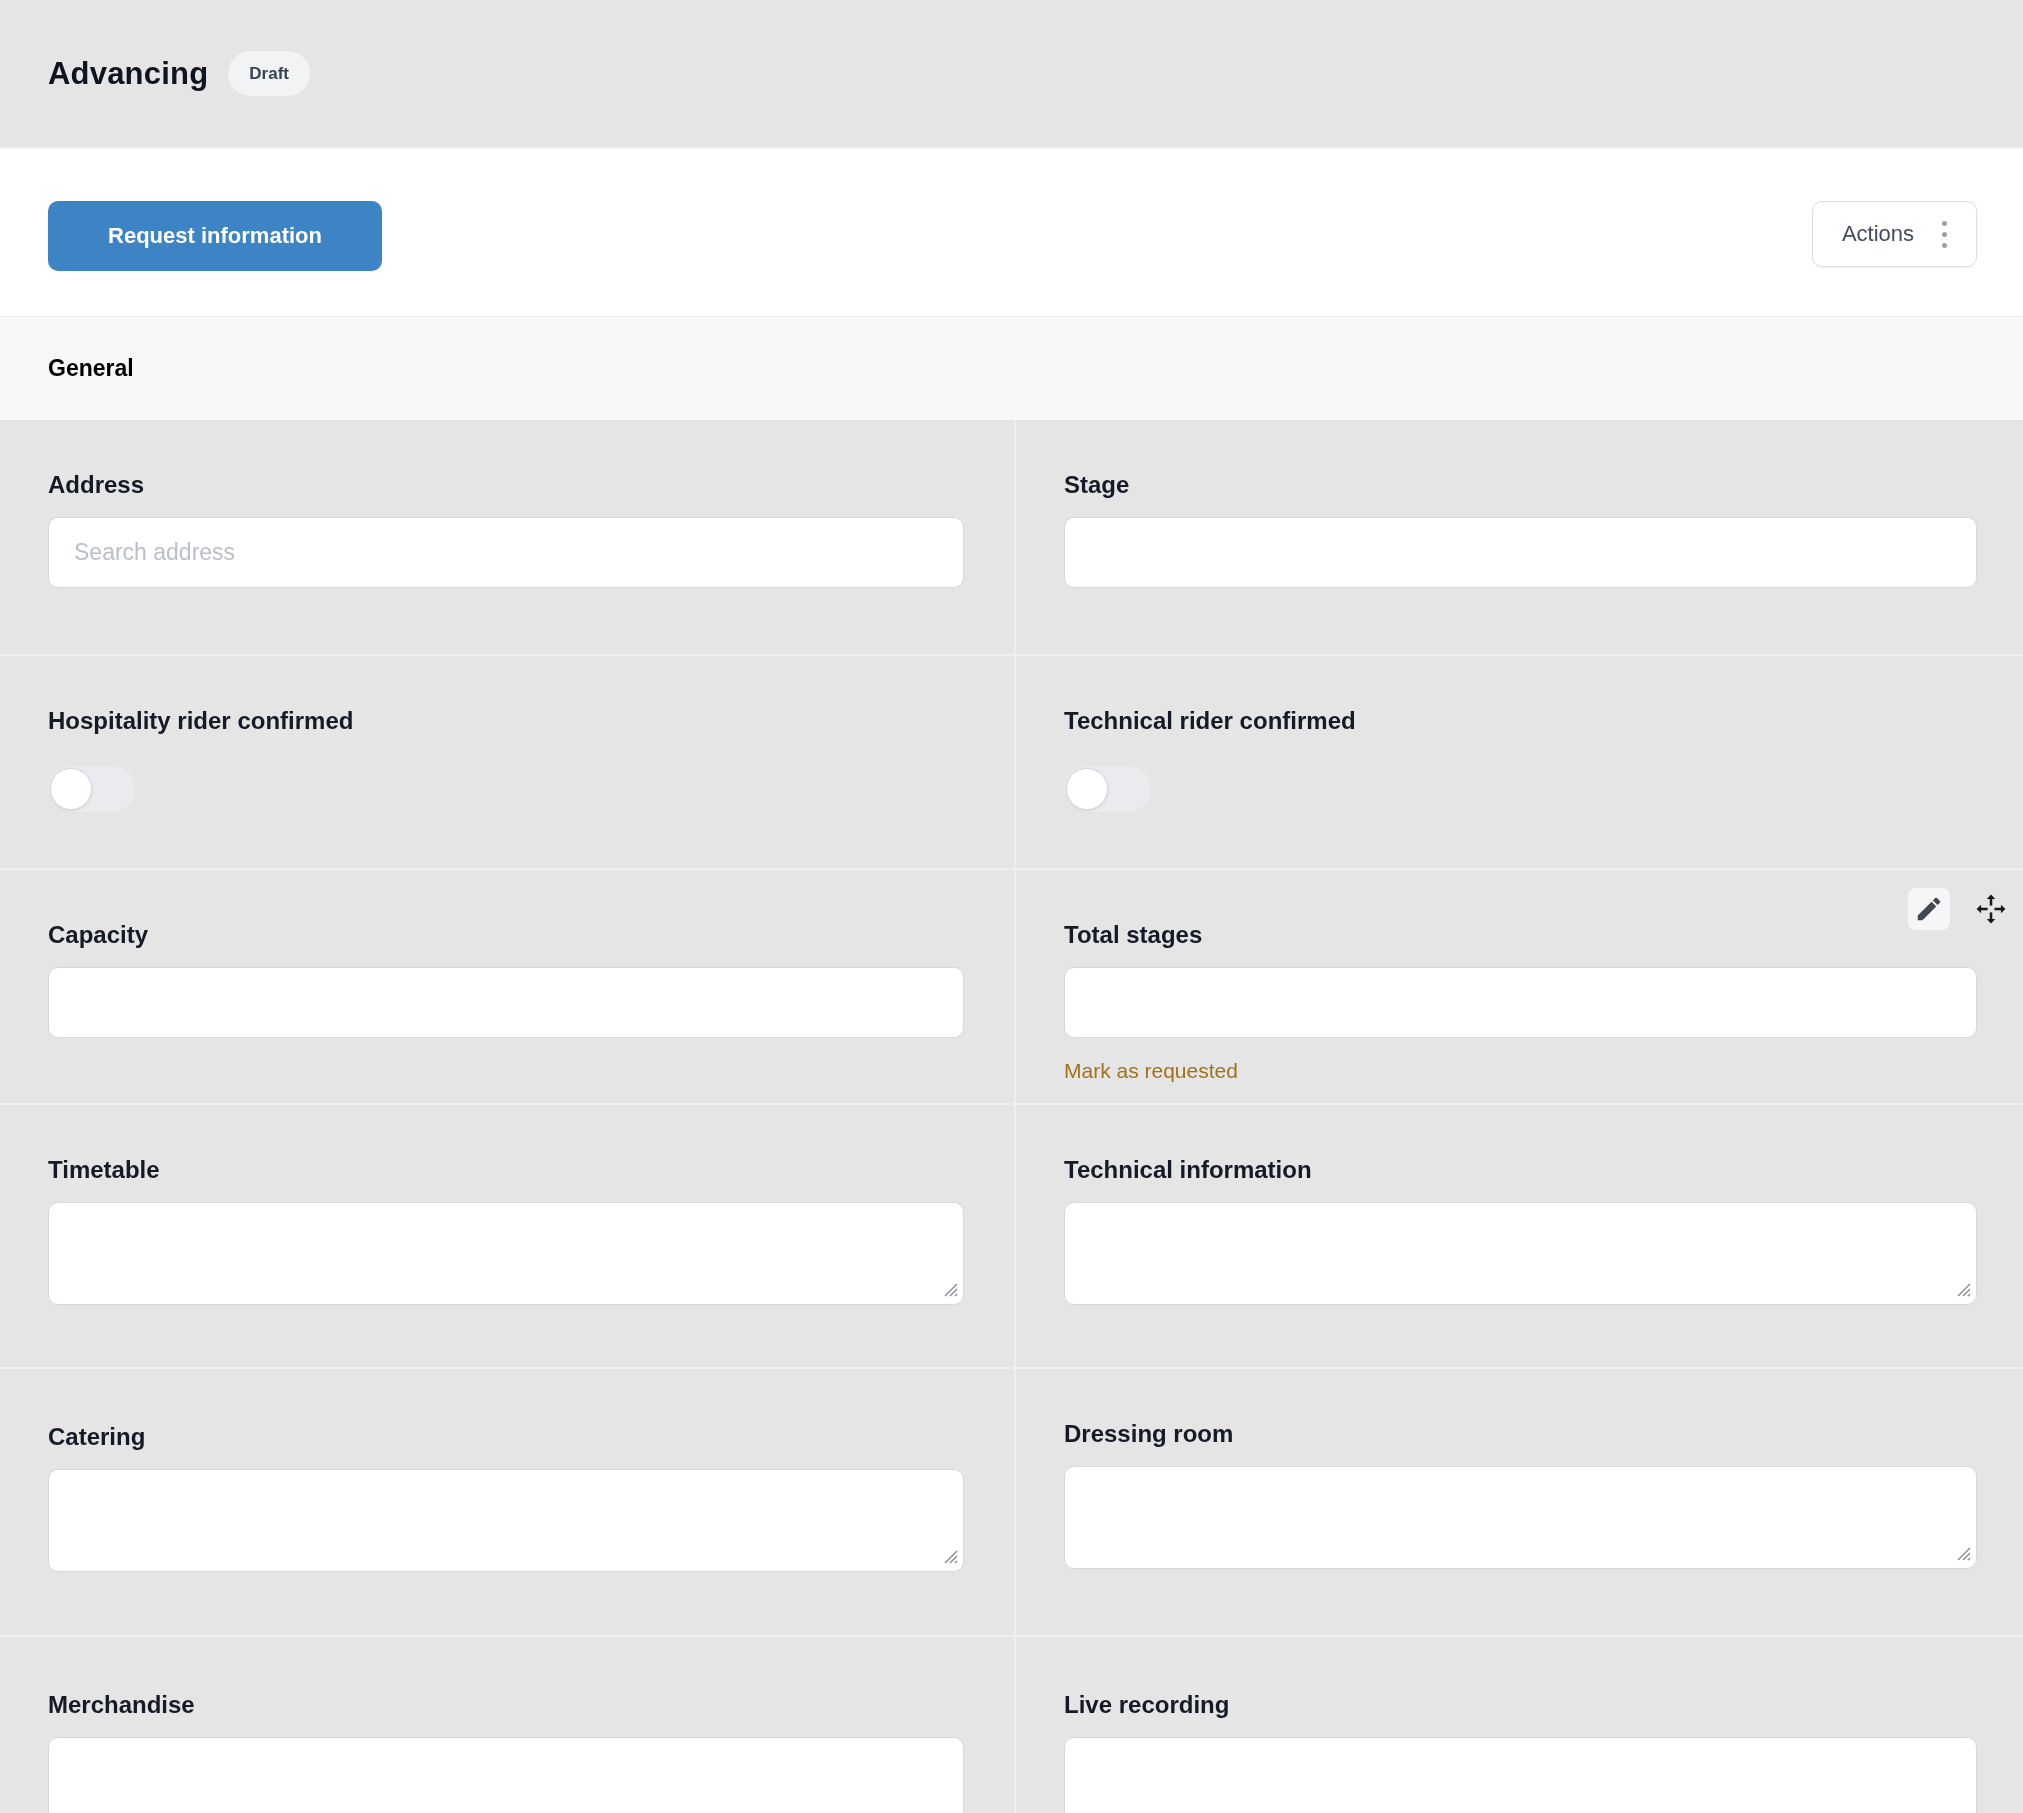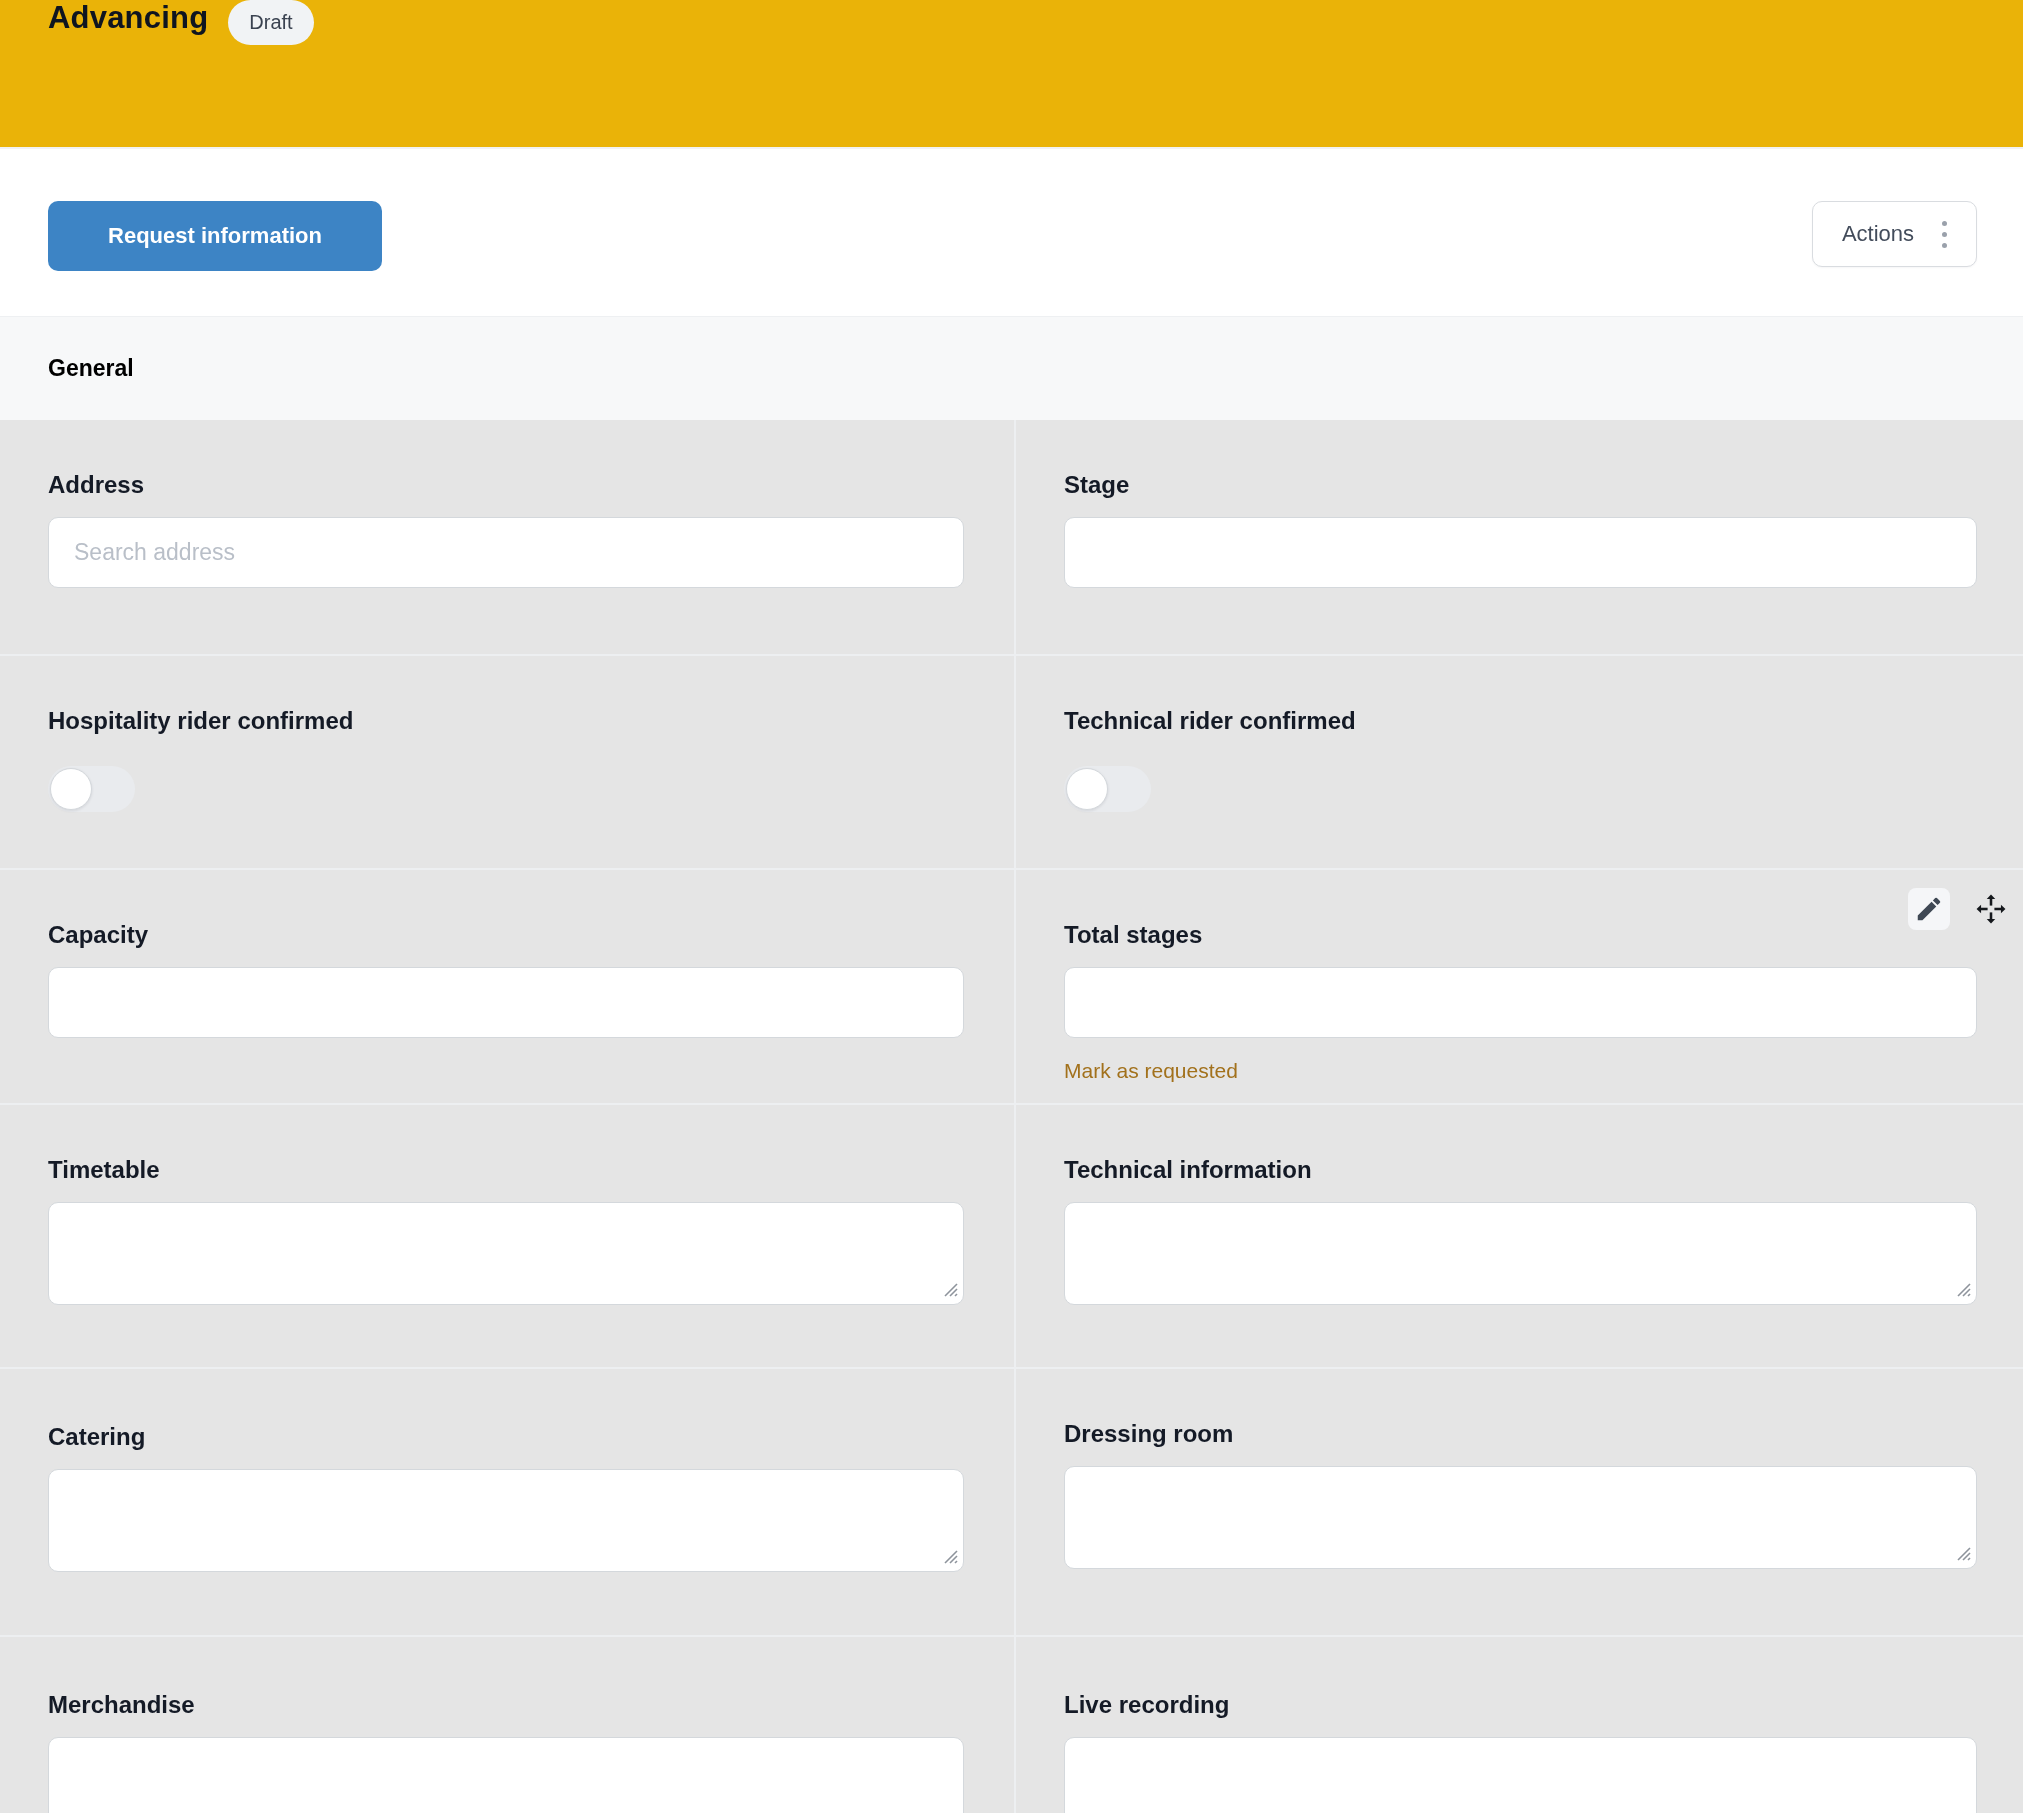--- a/index.html
+++ b/index.html
@@ -4,26 +4,26 @@
 <style>
   * { margin:0; padding:0; box-sizing:border-box; }
   html,body { width:2024px; height:1814px; overflow:hidden; }
   body {
     font-family:"Liberation Sans","DejaVu Sans",sans-serif;
     background:#ffffff; color:#141a26; position:relative;
   }
 
   
   .page-header {
-    height:149px; display:flex; gap:20px;
-    padding:0 48px; background:#eab308; border-bottom:2px solid #f1f2f4;
+    height:149px; display:flex; align-items:center; gap:20px;
+    padding:0 48px; background:#e5e5e5; border-bottom:2px solid #f1f2f4;
   }
   .page-title { font-size:31px; font-weight:700; color:#0f1520; letter-spacing:0.2px; }
   .status-badge {
-    background:#f1f3f5; color:#3a4250; font-size:20px; font-weight:400;
+    background:#f1f3f5; color:#3a4250; font-size:17px; font-weight:700;
     height:45px; line-height:45px; padding:0 21px; border-radius:23px;
   }
 
   
   .toolbar { height:167px; position:relative; background:#fff; }
   .btn-primary {
     position:absolute; left:48px; top:52px; width:334px; height:70px;
     background:#3d84c5; color:#fff; font-family:inherit;
     font-size:22px; font-weight:600; border:none; border-radius:10px; cursor:pointer;
   }

